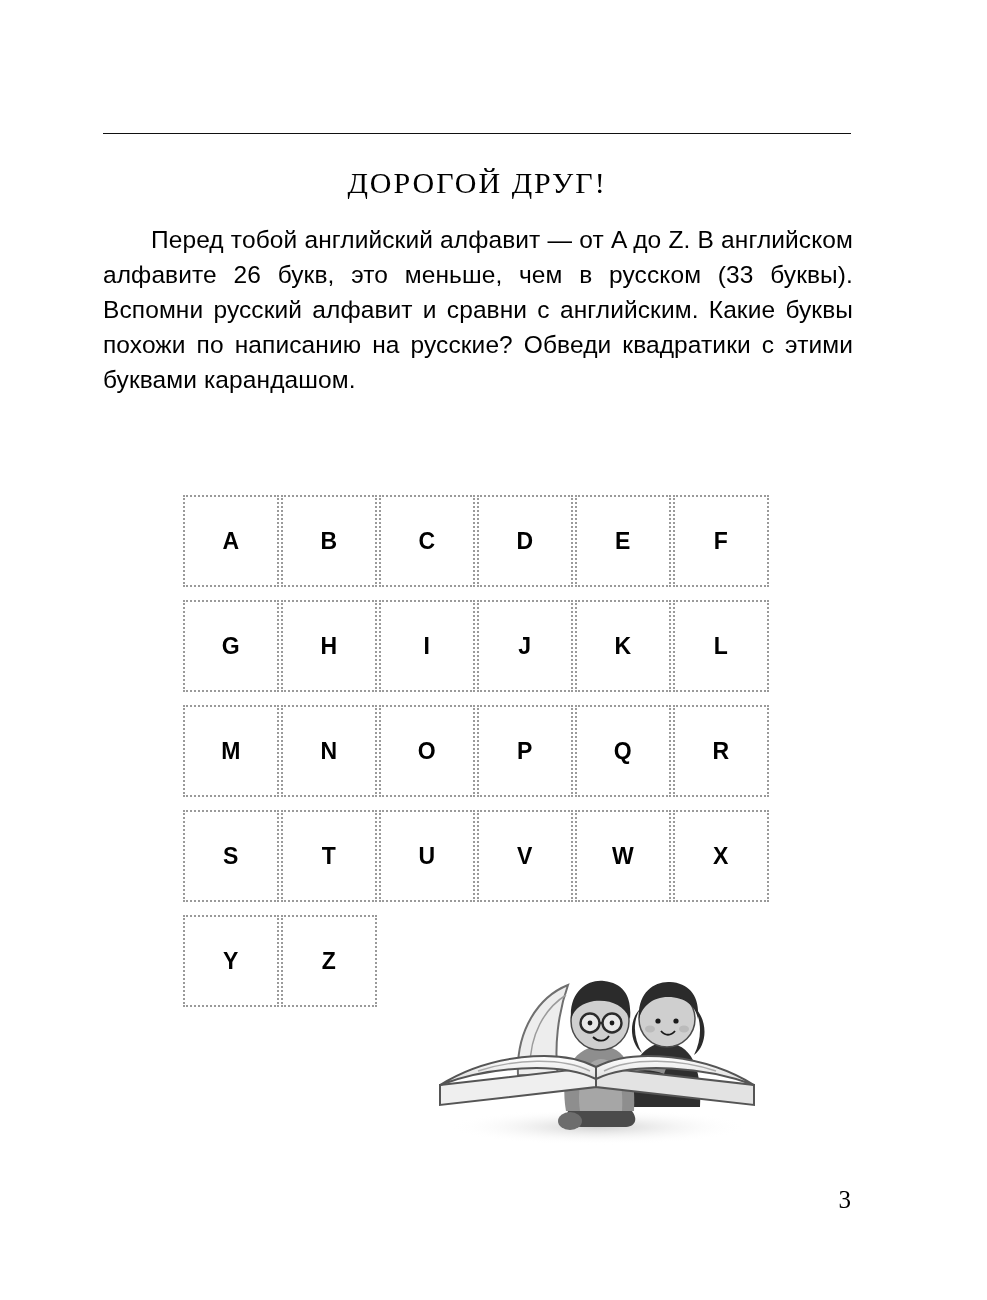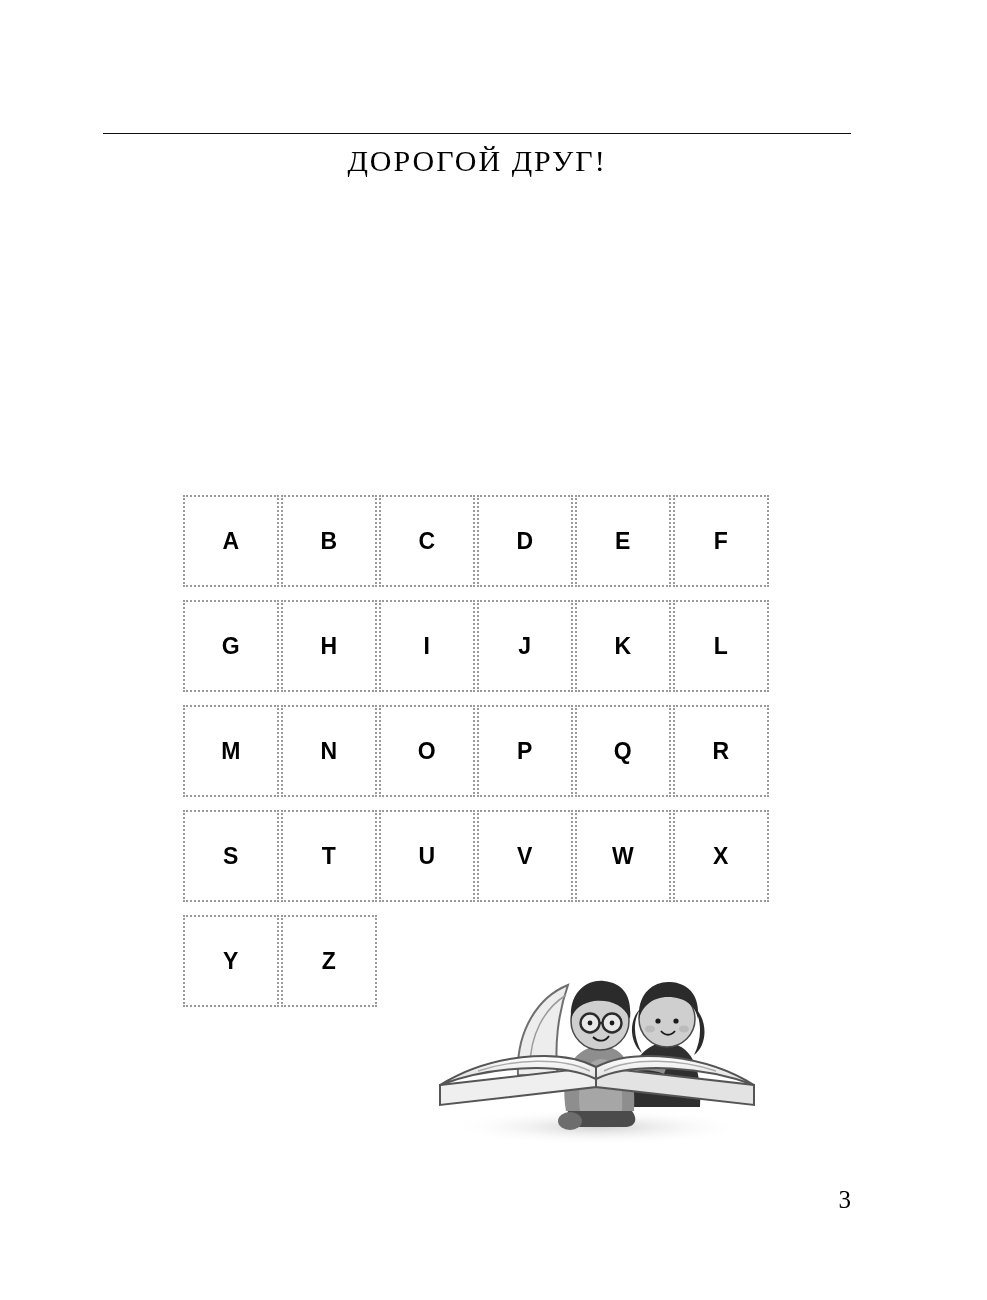--- a/index.html
+++ b/index.html
@@ -20,21 +20,21 @@
     position: absolute;
     left: 103px;
     top: 133px;
     width: 748px;
     height: 1px;
     background: #111111;
   }
   .page-title {
     position: absolute;
     left: 103px;
-    top: 144px;
+    top: 166px;
     width: 748px;
     text-align: center;
     font-family: "Liberation Serif", serif;
     font-size: 30px;
     letter-spacing: 2px;
     font-weight: normal;
   }
   .intro {
     position: absolute;
     left: 103px;
@@ -90,20 +90,21 @@
 </style>
 </head>
 <body>
 
 <div class="page">
 
   <div class="top-rule"></div>
 
   <div class="page-title">ДОРОГОЙ  ДРУГ!</div>
 
+  <div class="intro">Перед тобой английский алфавит — от A до Z. В английском алфавите 26 букв, это меньше, чем в русском (33 буквы). Вспомни русский алфавит и сравни с английским. Какие буквы похожи по написанию на русские? Обведи квадратики с этими буквами  карандашом.</div>
 
   <div class="grid">
 
     <div class="grid-row">
       <div class="cell">A</div>
       <div class="cell">B</div>
       <div class="cell">C</div>
       <div class="cell">D</div>
       <div class="cell">E</div>
       <div class="cell">F</div>

